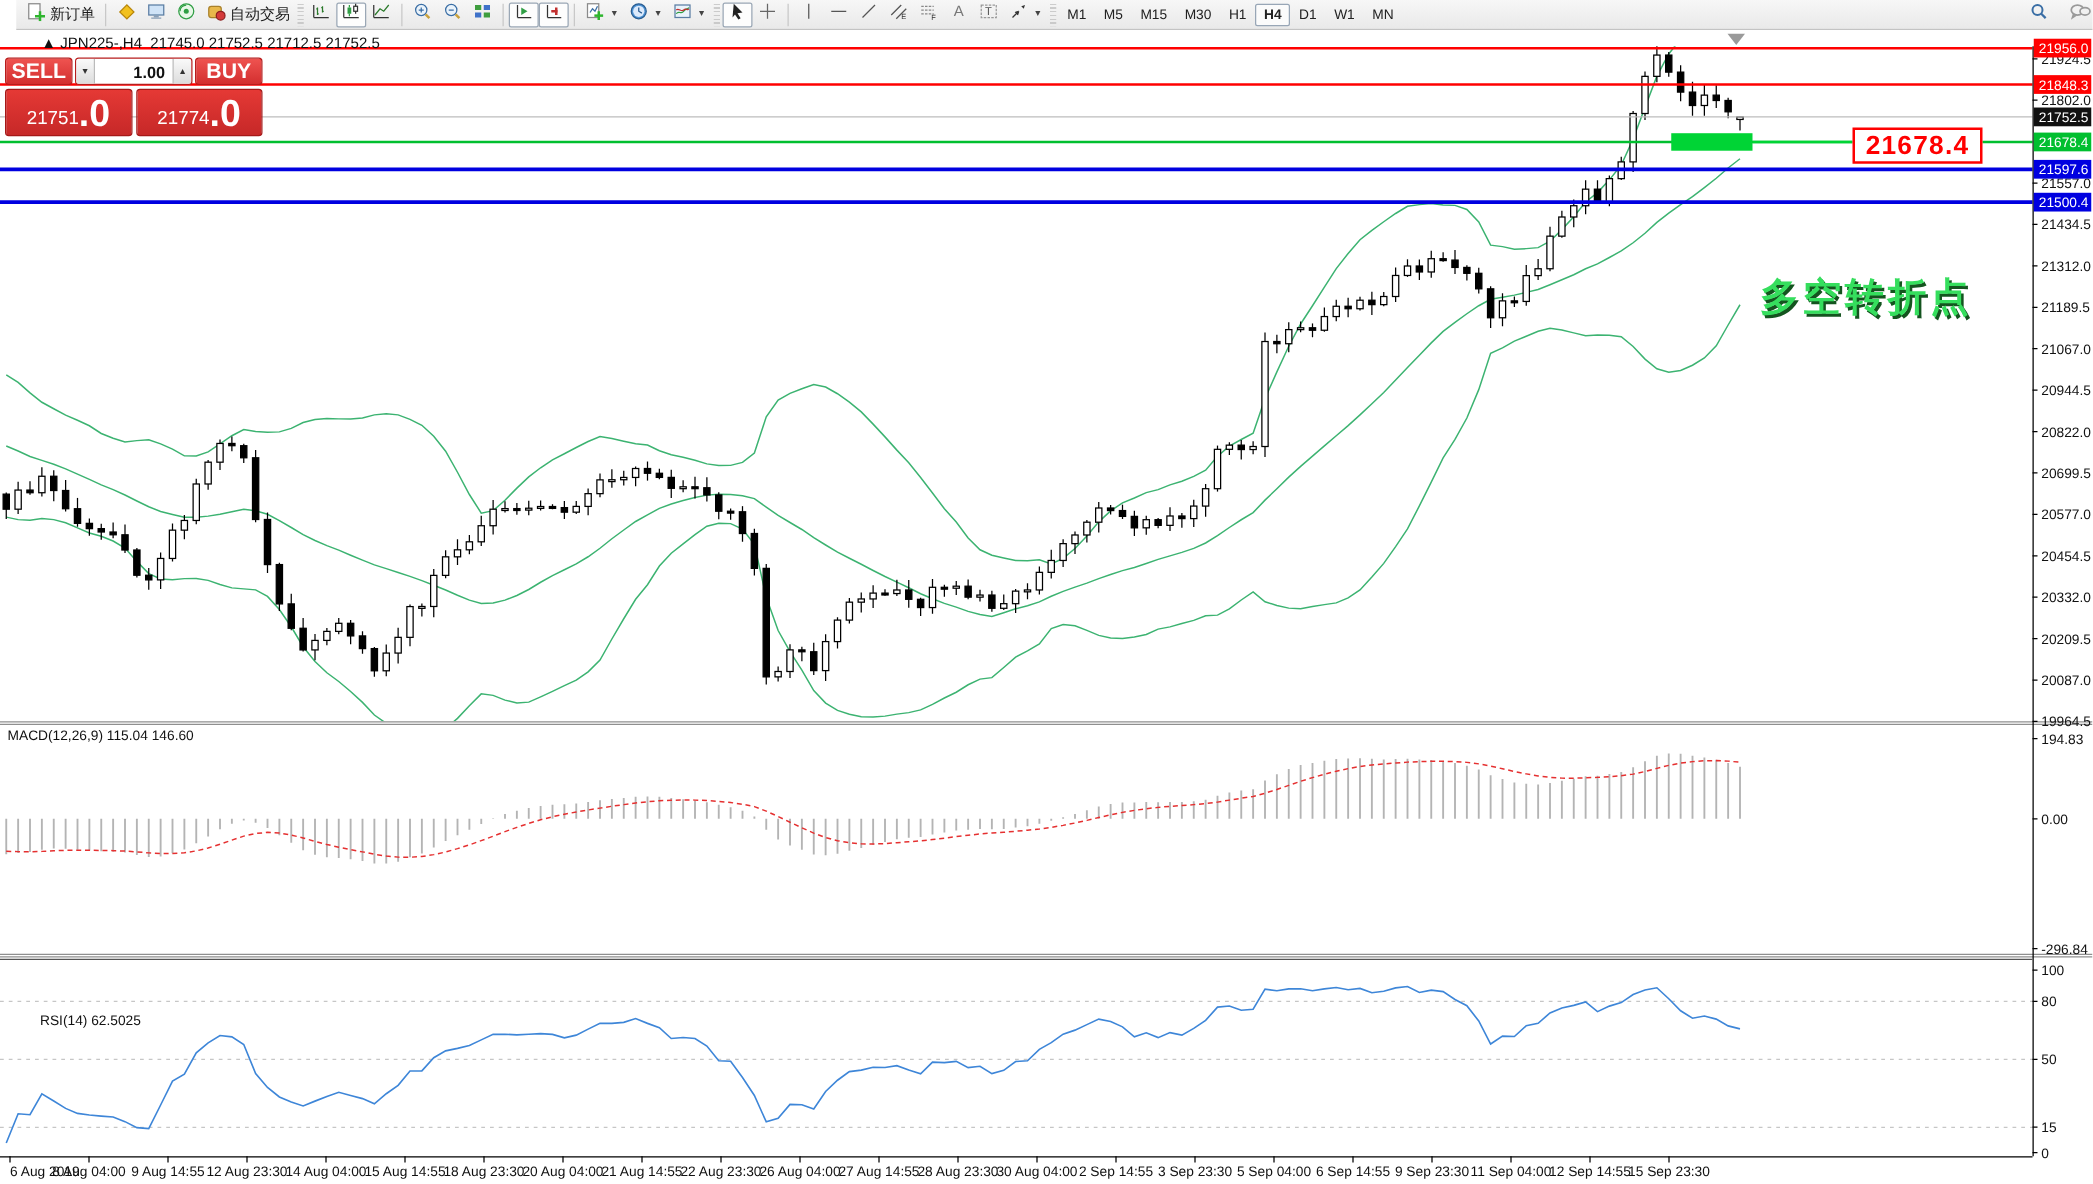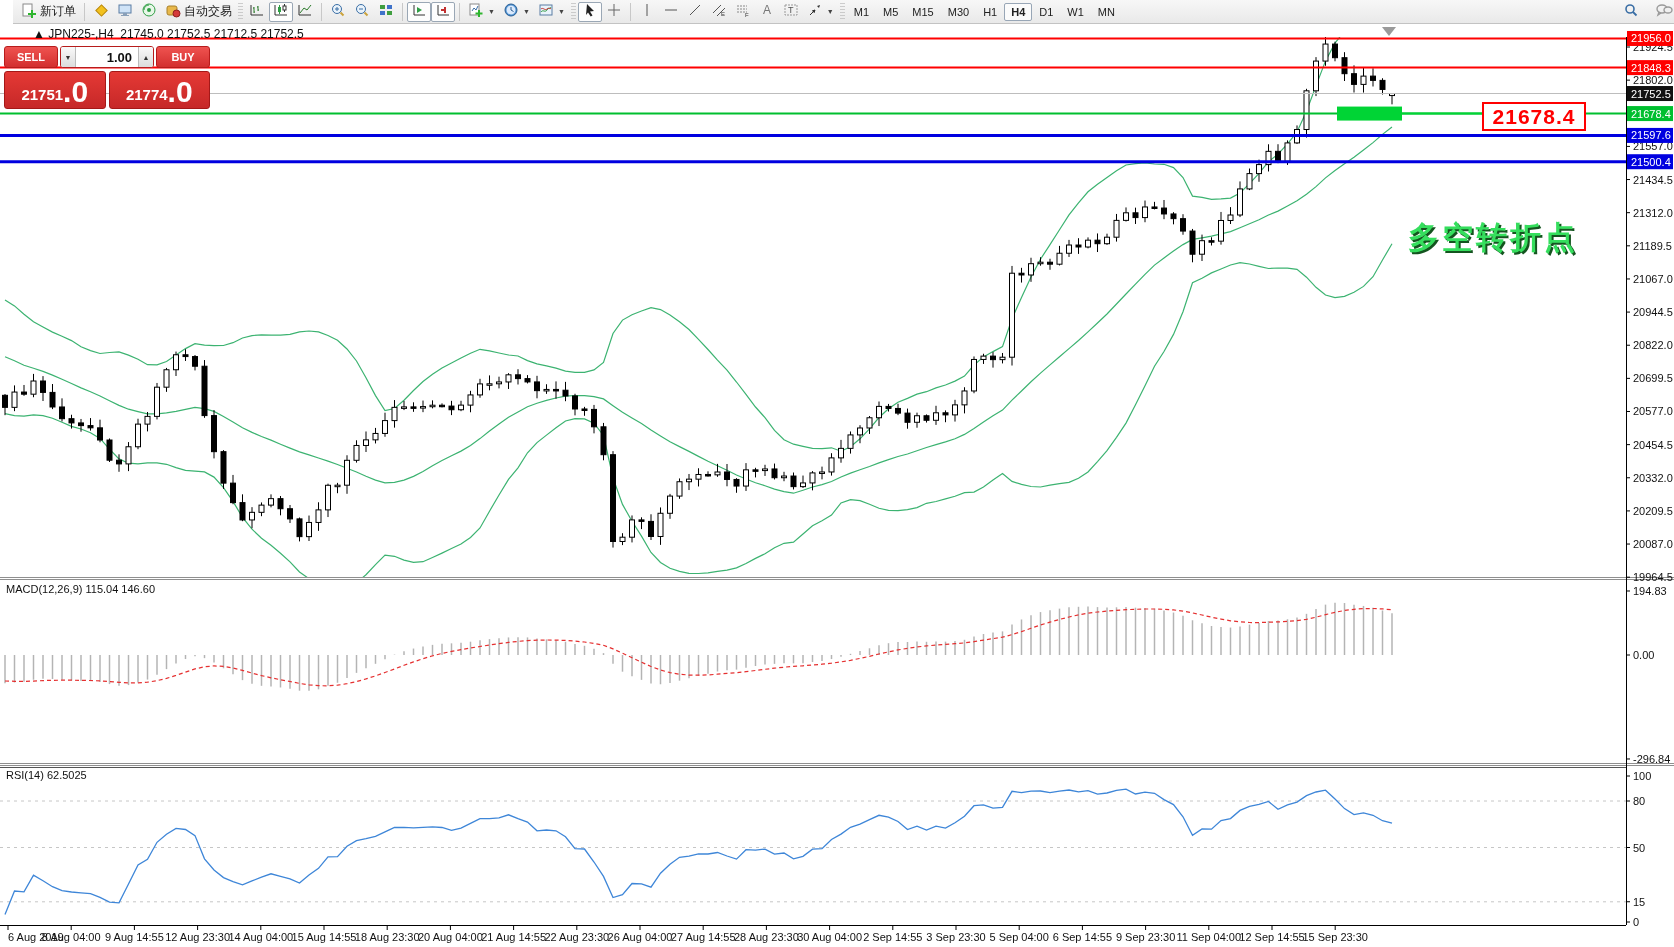--- a/index.html
+++ b/index.html
@@ -12,32 +12,32 @@
   .sep{width:1px;height:18px;background:#c8c8c8;margin:0 4px;}
   .grip{width:5px;height:18px;margin:0 2px;background:repeating-linear-gradient(#bbb 0 1px,transparent 1px 3px);opacity:.7;}
   .dd{font-size:7px;color:#444;margin-left:1px;}
   .tfbtn{font-size:11px;color:#222;padding:2px 6px;border:1px solid transparent;border-radius:2px;}
   .tfbtn.active{background:#fbfbfb;border:1px solid #98a6b6;font-weight:bold;}
   .toolbar-right{margin-left:auto;display:flex;align-items:center;gap:8px;padding-right:6px;}
   
   .chart-title{position:absolute;left:8px;top:27px;font-size:12px;font-weight:normal;color:#111;z-index:5;margin-left:25px;}
   .macd-label,.rsi-label{position:absolute;left:6px;font-size:11px;color:#111;z-index:5;}
   .macd-label{top:583px;text-align:center;}
-  .rsi-label{top:769px;}
+  .rsi-label{top:811px;margin-left:26px;}
   
   .trade-panel{position:absolute;left:4px;top:46px;width:206px;z-index:6;}
   .tp-row1{display:flex;align-items:stretch;height:22px;gap:2px;}
-  .tp-btn{flex:0 0 52px;background:linear-gradient(#ef5350,#d32f2f);border:1px solid #b71c1c;border-radius:3px;color:#fff;font-size:11px;font-weight:bold;display:flex;align-items:center;justify-content:center;}
+  .tp-btn{flex:0 0 52px;background:linear-gradient(#ef5350,#d32f2f);border:1px solid #b71c1c;border-radius:3px;color:#fff;font-size:17px;font-weight:bold;display:flex;align-items:center;justify-content:center;}
   .tp-spin{flex:1;display:flex;border:1px solid #b71c1c;border-radius:3px;overflow:hidden;background:#fff;}
   .tp-spin .sbtn{width:14px;background:linear-gradient(#fafafa,#dcdcdc);border-right:1px solid #bbb;font-size:7px;color:#333;display:flex;align-items:center;justify-content:center;}
   .tp-spin .sbtn:last-child{border-right:none;border-left:1px solid #bbb;}
   .tp-vol{flex:1;display:flex;align-items:center;justify-content:flex-end;padding-right:6px;font-size:13px;font-weight:bold;color:#111;}
   .tp-row2{display:flex;gap:3px;margin-top:3px;height:38px;}
   .tp-price{flex:1;background:linear-gradient(#e53935,#c62828);border:1px solid #a51818;border-radius:3px;color:#fff;display:flex;align-items:flex-end;justify-content:center;padding-bottom:3px;}
-  .tp-price .pmain{font-size:15px;font-weight:bold;line-height:20px;}
+  .tp-price .pmain{font-size:15px;font-weight:normal;line-height:20px;}
   .tp-price .ppip{font-size:30px;font-weight:bold;line-height:26px;}
   
   .price-callout{position:absolute;left:1482px;top:102px;width:100px;height:25px;border:2px solid #ff0000;background:#fff;color:#f00;font-size:21px;font-weight:bold;display:flex;align-items:center;justify-content:center;z-index:7;letter-spacing:1px;}
   .cn-note{position:absolute;left:1408px;top:169px;font-size:31px;font-weight:bold;color:#35de5d;text-shadow:2px 2px 0 #14541f;z-index:7;letter-spacing:3px;white-space:nowrap;margin-top:48px;}
   .cursor-arrow{position:absolute;left:1382px;top:27px;width:0;height:0;border-left:7px solid transparent;border-right:7px solid transparent;border-top:9px solid #9a9a9a;z-index:7;}
   #plotwrap{position:absolute;left:0;top:0;width:1674px;height:678px;z-index:1;text-align:right;}
   svg text{font-family:"Liberation Sans",sans-serif;}
 </style>
 </head>
 <body>

